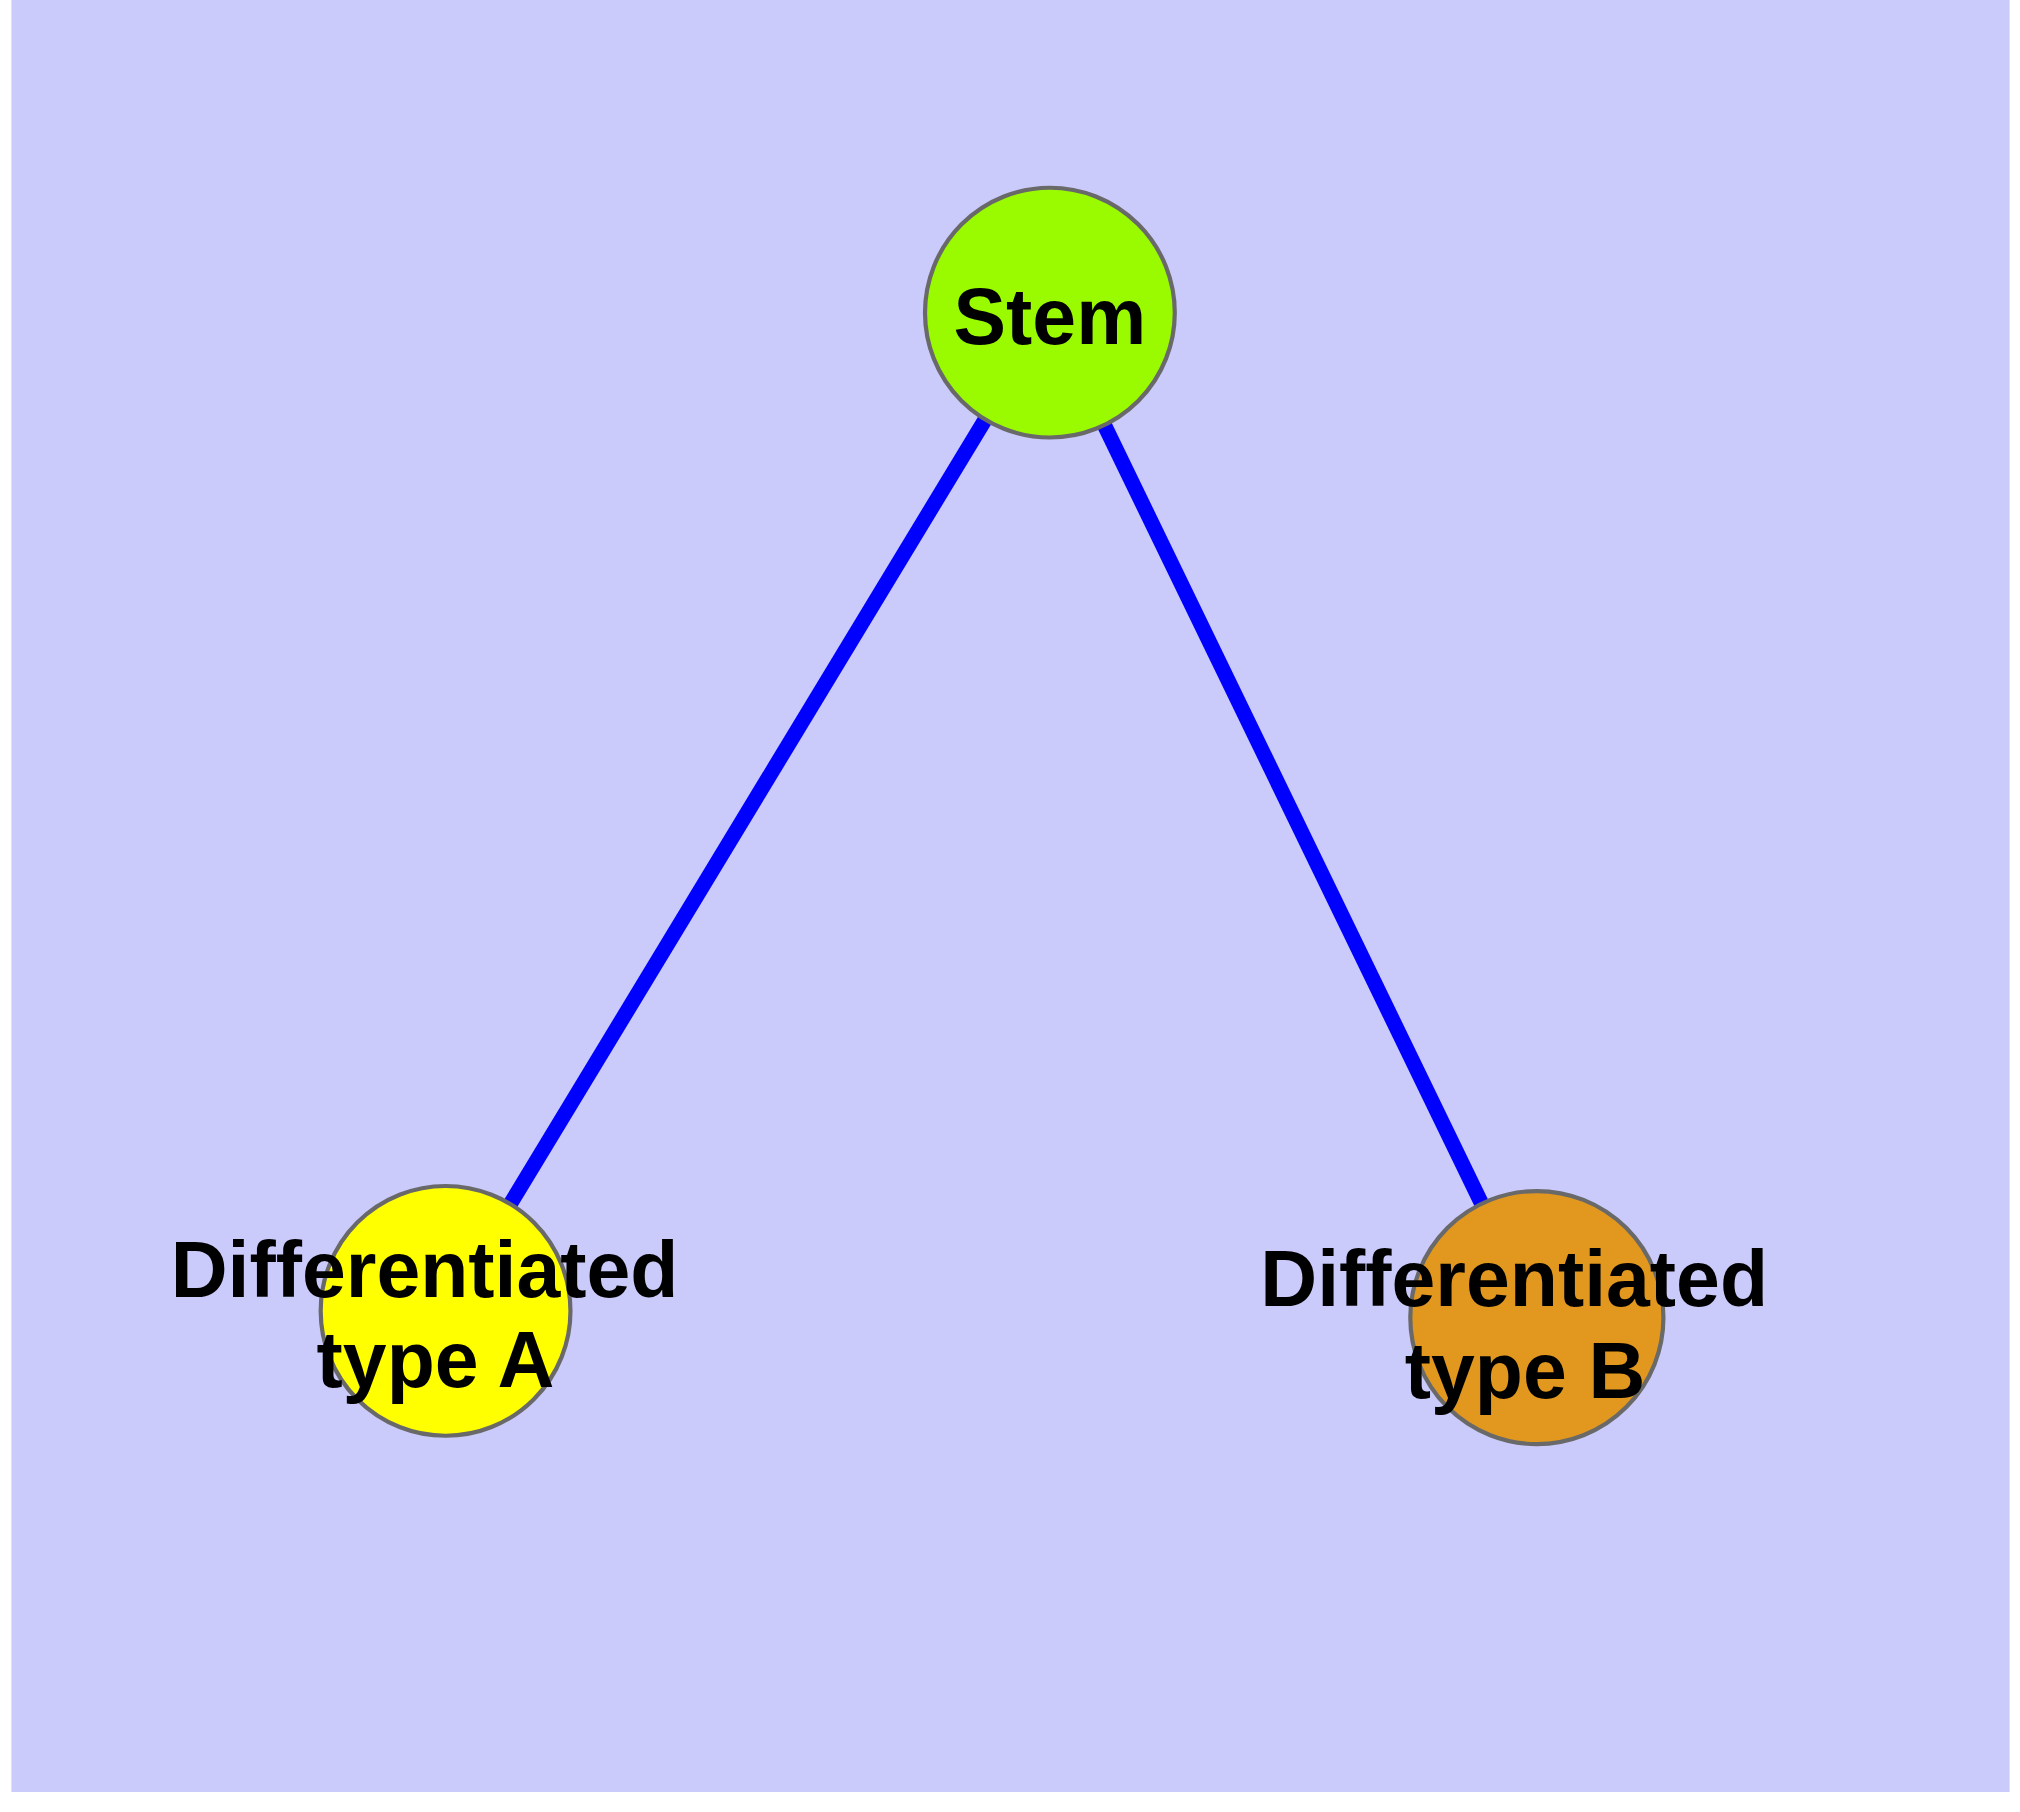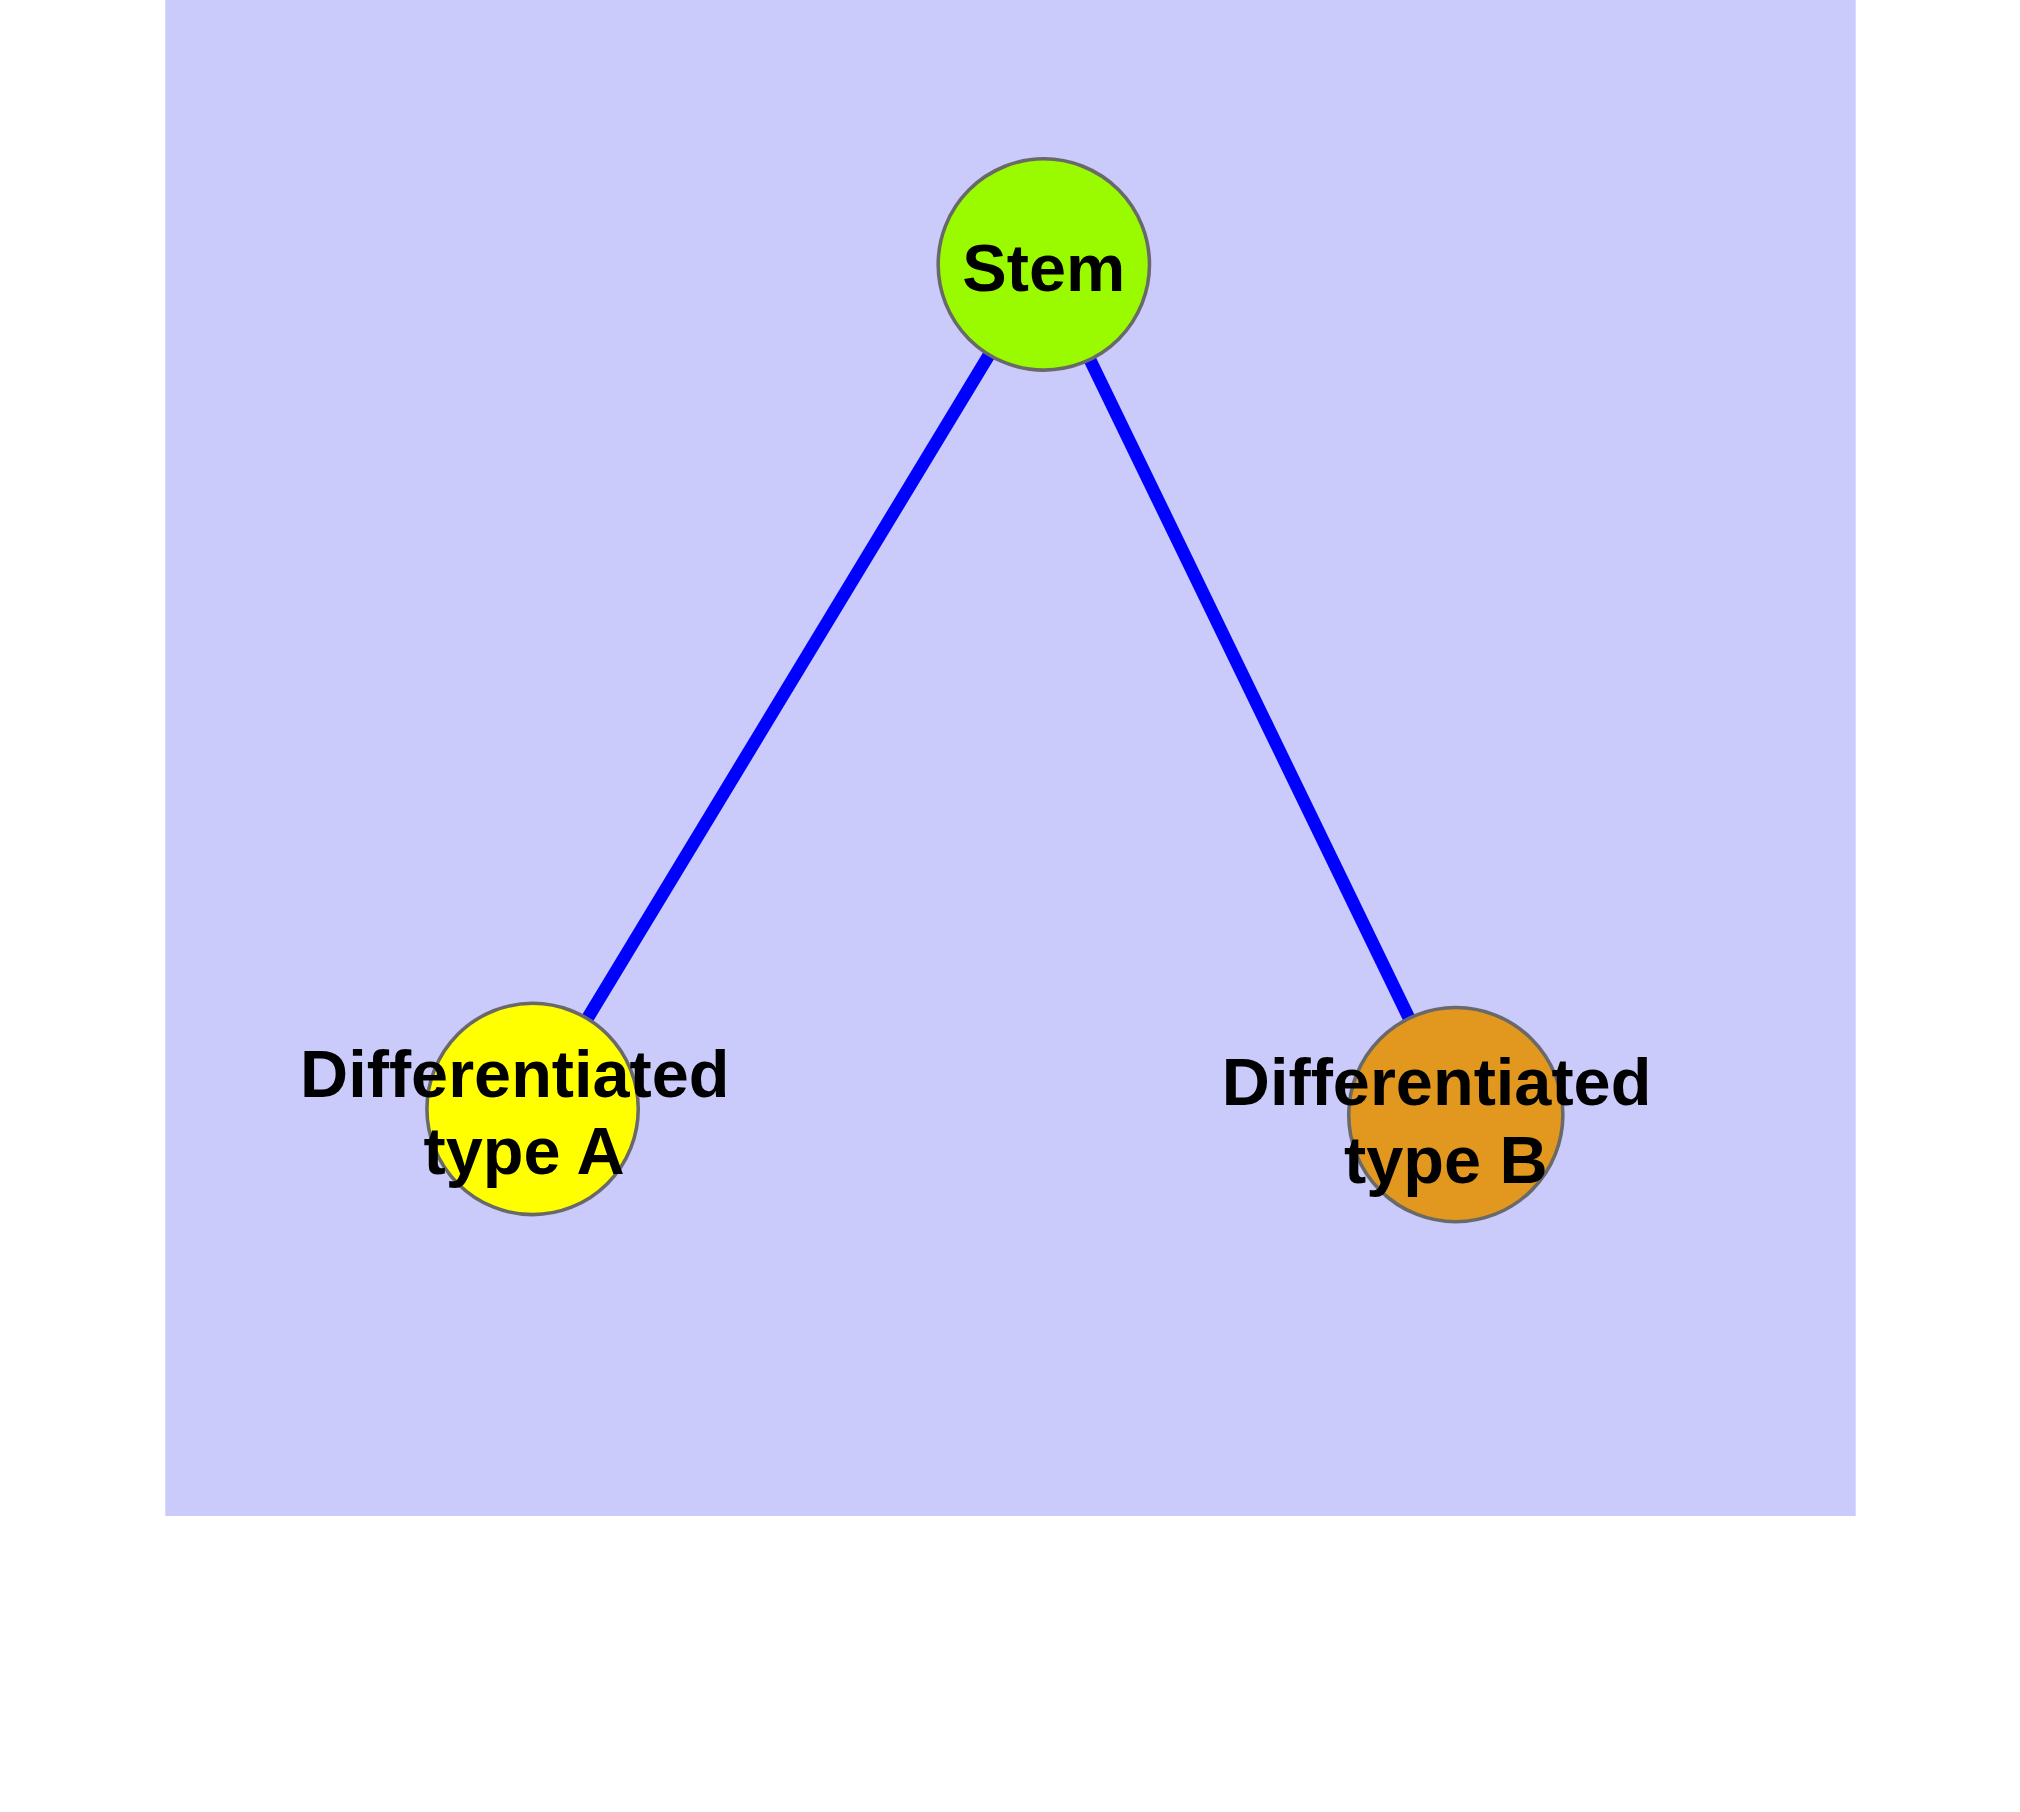--- a/index.html
+++ b/index.html
@@ -2,21 +2,21 @@
 <html style="font-size:13.6px"><head>
 <meta charset="utf-8">
 <style>
   html, body {
     margin: 0;
     padding: 0;
   }
   .stage {
     position: relative;
     width: 2021px;
-    height: 1516px;
+    height: 1792px;
     overflow: hidden;
     font-family: "Liberation Sans", "DejaVu Sans", sans-serif;
   }
   .stage svg {
     display: block;
     width: 100%;
     height: 100%;
   }
   .node-label {
     font-family: "Liberation Sans", "DejaVu Sans", sans-serif;

